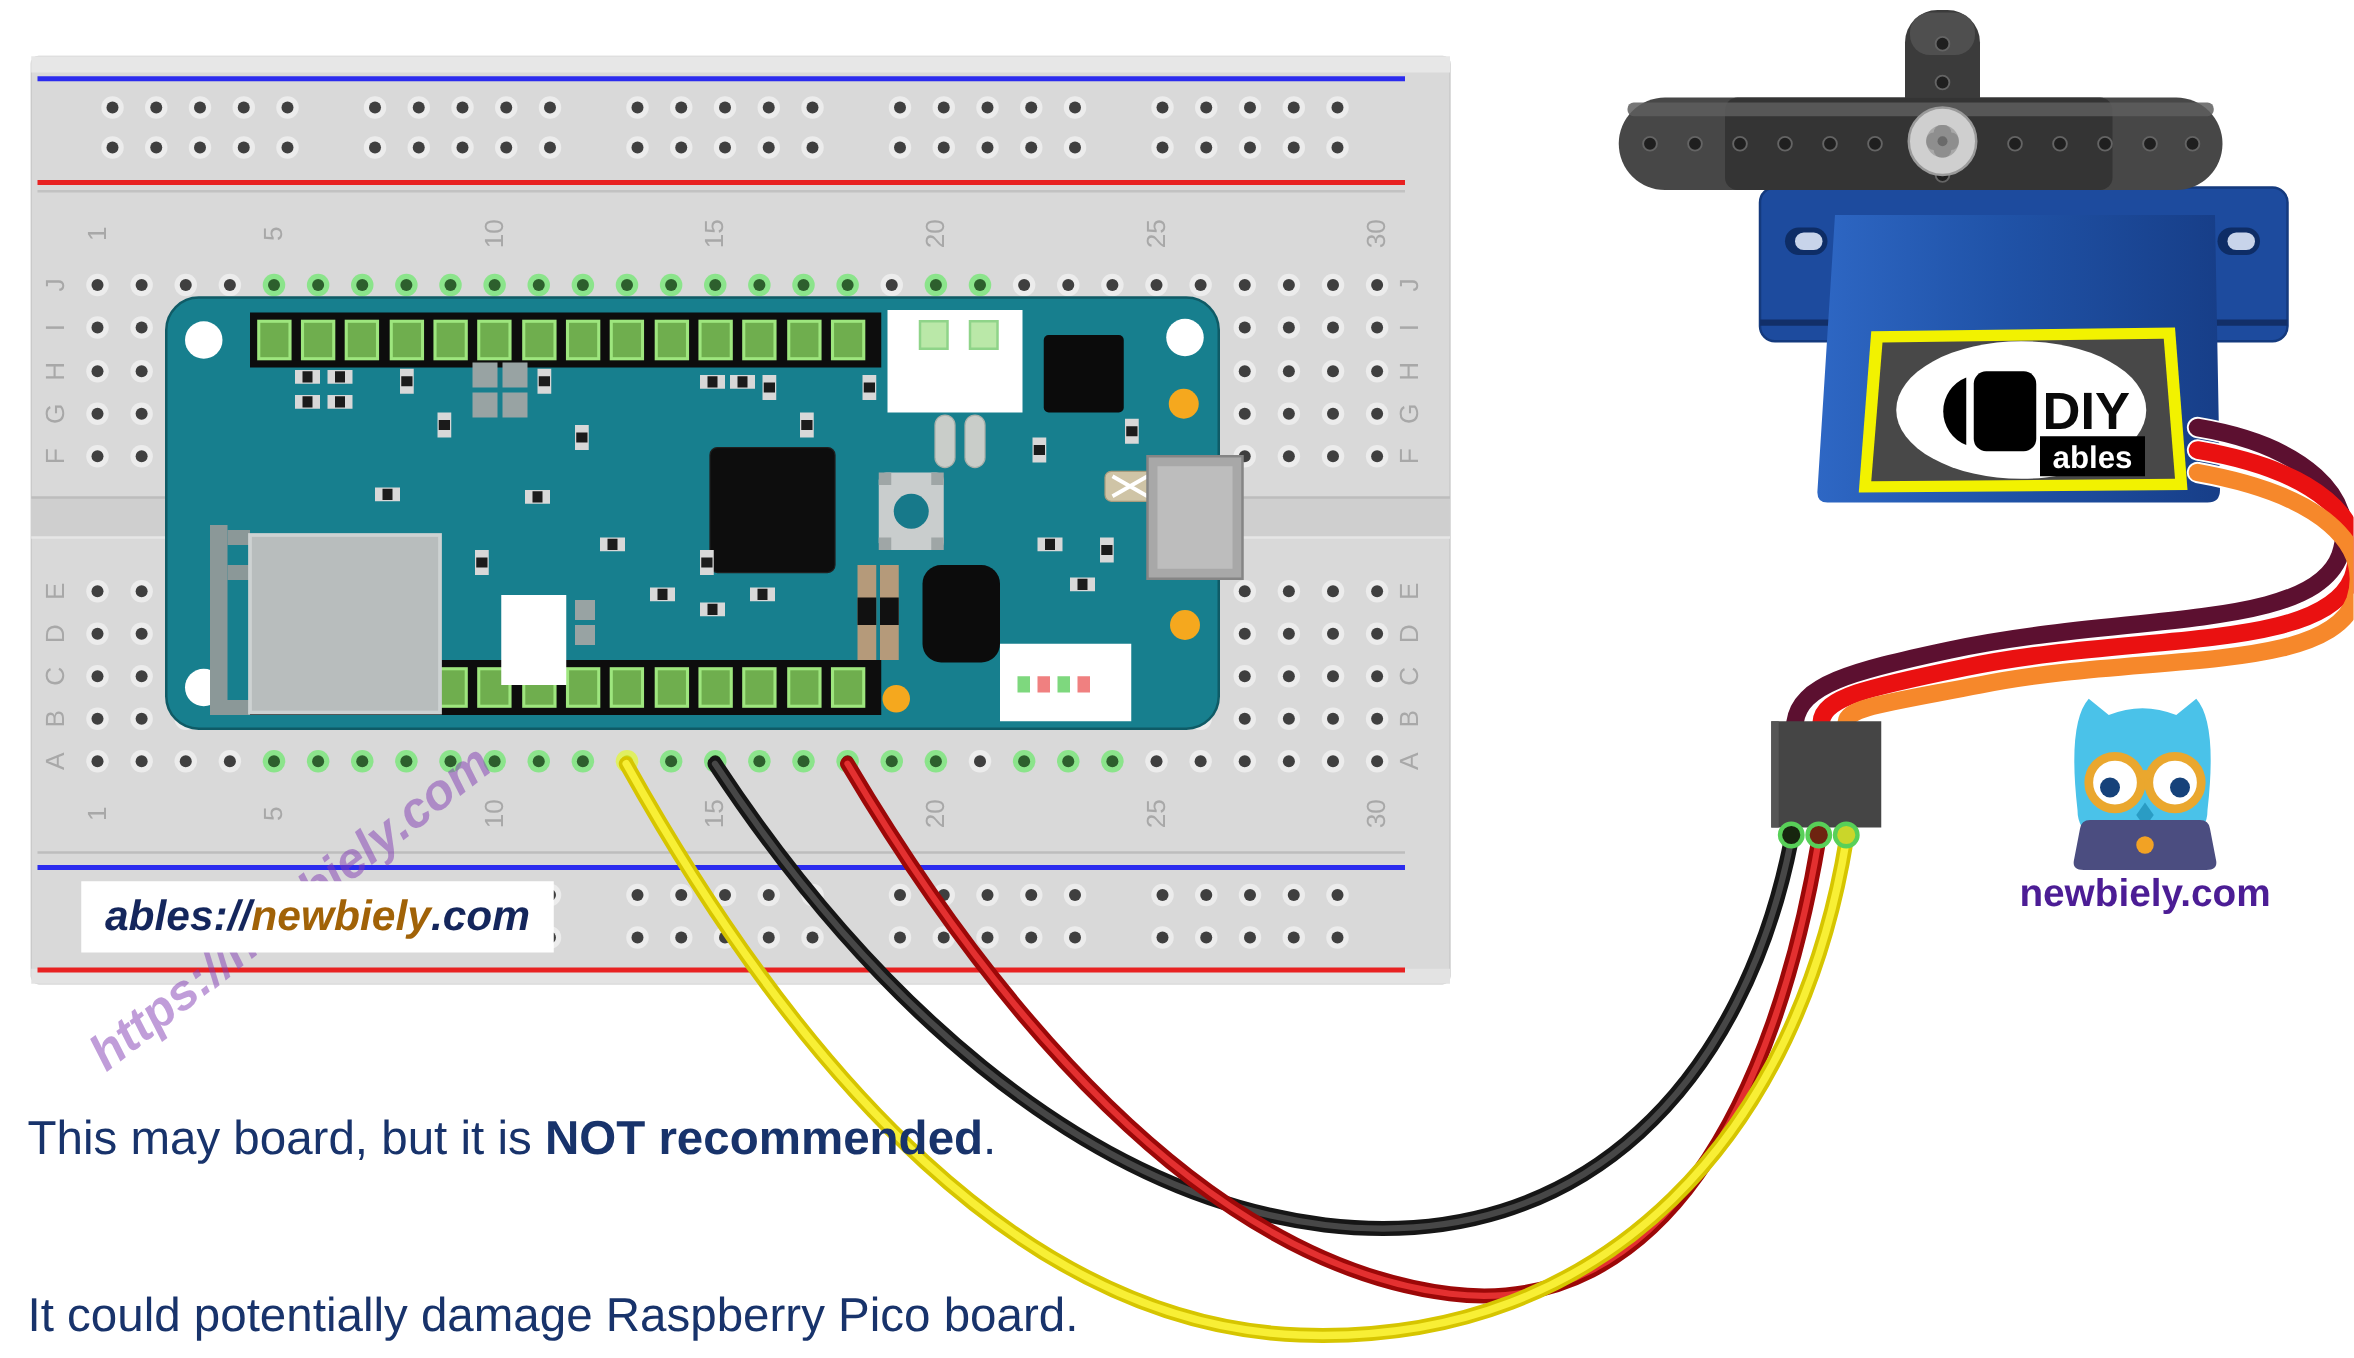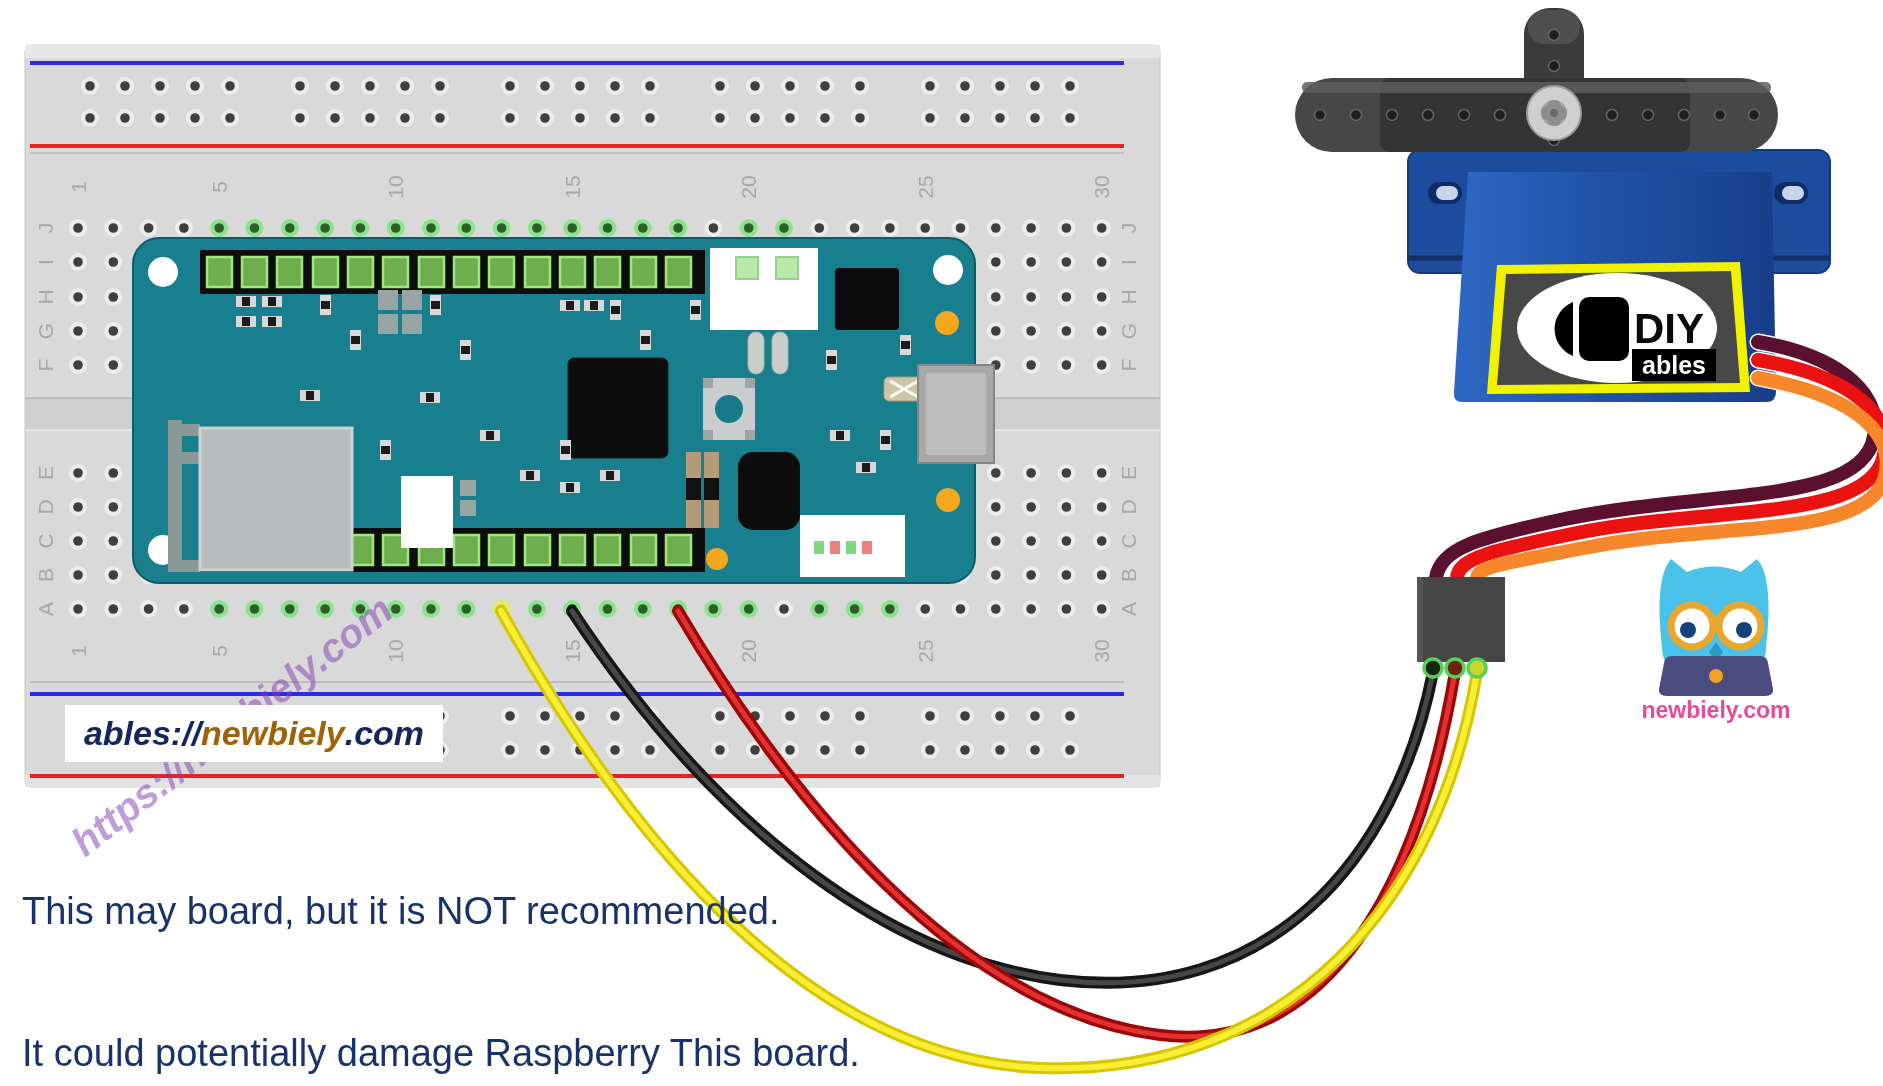--- a/index.html
+++ b/index.html
@@ -5,23 +5,23 @@
   html,body{margin:0;padding:0;background:#fff}
   .stage{position:relative;width:1883px;height:1086px;overflow:hidden;background:#fff;
          font-family:"Liberation Sans",sans-serif}
   svg.art{position:absolute;left:0;top:0}
   .bb-label-box{position:absolute;left:65px;top:705px;width:378px;height:57px;background:#fff;
       display:flex;align-items:center;justify-content:center;white-space:pre;
       font:italic bold 34px "Liberation Sans",sans-serif}
   .bb-label-box .navy{color:#14265c}
   .bb-label-box .blue{color:#a16207}
   .caption{position:absolute;left:22px;top:876px;color:#18336b;font-size:38px;line-height:71px;white-space:pre}
-  .caption b{font-weight:normal}
+  .caption b{font-weight:bold}
   .brand{position:absolute;left:1608px;top:697px;width:216px;text-align:center;
-      color:#ec4899;font-weight:bold;font-size:23px}
+      color:#4c1d95;font-weight:bold;font-size:31px}
 </style>
 </head>
 <body>
 
 <div class="stage">
 
 <svg class="art" width="1883" height="1086" viewBox="0 0 1883 1086">
   <defs>
     <linearGradient id="servoBody" x1="0" y1="0" x2="1" y2="0">
       <stop offset="0" stop-color="#2e67c4"></stop>
@@ -1152,15 +1152,15 @@
     <path d="M1672 656 L1760 656 Q1767 656 1768 663 L1773 689 Q1774 696 1765 696 L1667 696 Q1658 696 1659 689 L1664 663 Q1665 656 1672 656 Z" fill="#4b4d80"></path>
     <circle cx="1716" cy="676" r="7" fill="#f2a224"></circle>
   </g>
 </svg>
 
 <div class="bb-label-box"><span class="navy">ables://</span><span class="blue">newbiely</span><span class="navy">.com</span></div>
 
 <div class="brand">newbiely.com</div>
 
 <div class="caption"><span><span>This may board, but it is </span><b>NOT recommended</b><span>.</span></span><br>
-<span>It could potentially damage Raspberry This board.</span></div>
+<span>It could potentially damage Raspberry Pico board.</span></div>
 
 </div>
 
 </body></html>

